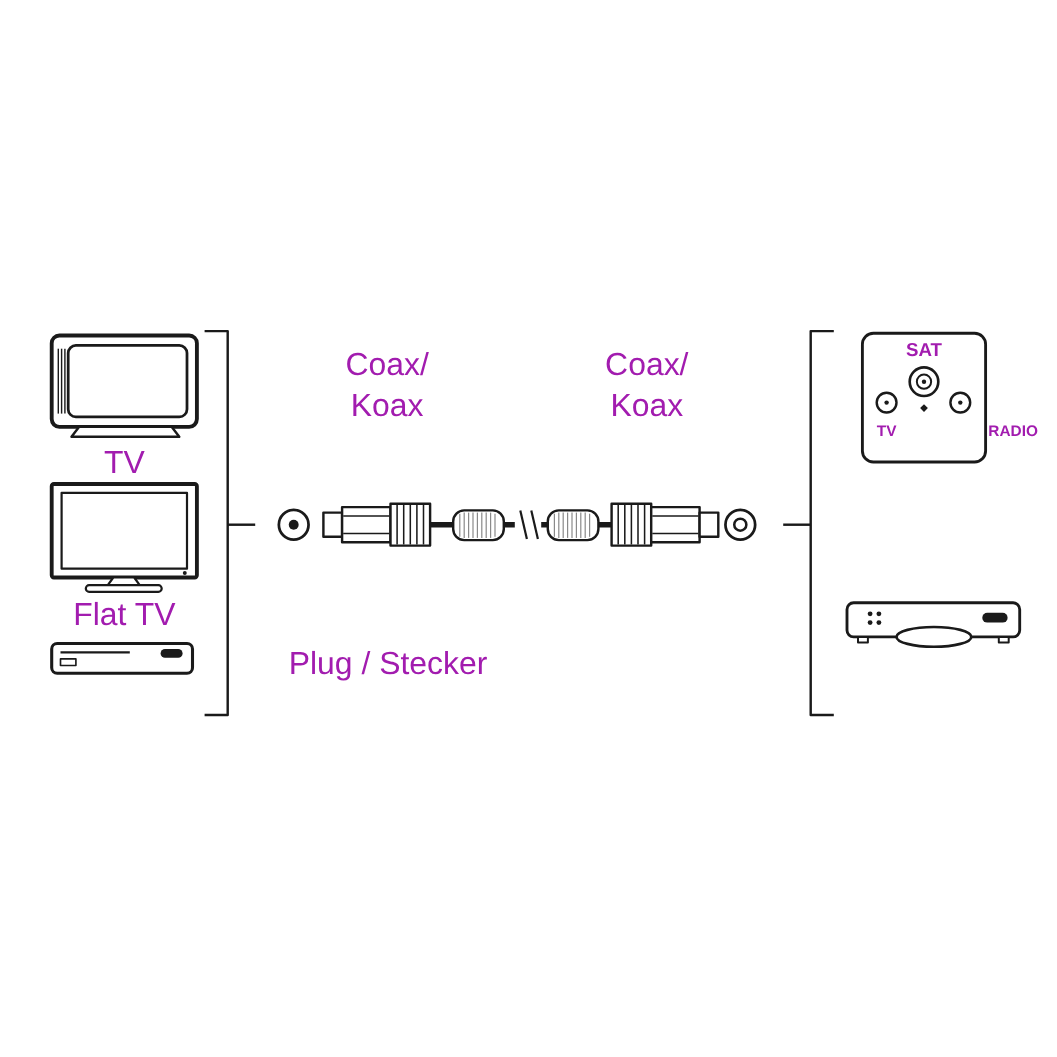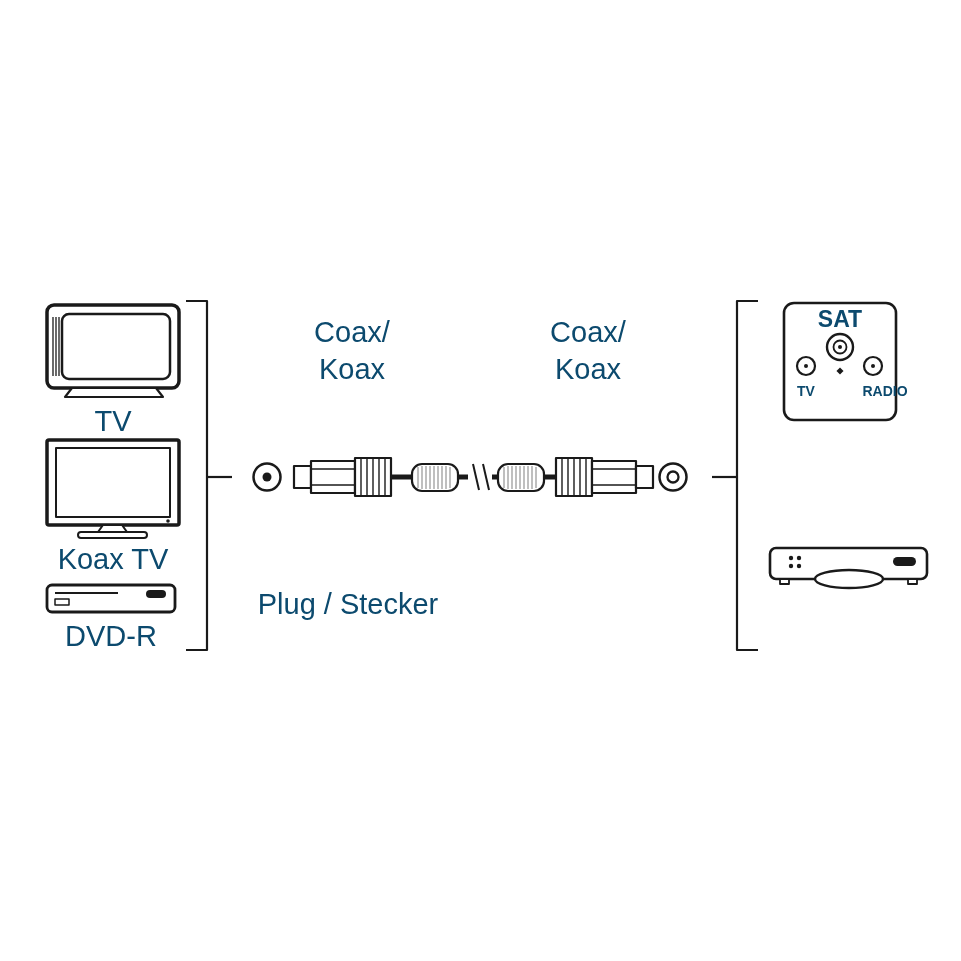--- a/index.html
+++ b/index.html
@@ -7,37 +7,37 @@
     width: 961px; height: 961px;
     background: #ffffff;
     font-family: "Liberation Sans", sans-serif;
     position: relative;
     overflow: hidden;
   }
   .canvas { position: absolute; left: 0; top: 0; width: 961px; height: 961px; }
   .art { position: absolute; left: 0; top: 0; }
   .label {
     position: absolute;
-    color: #0c4a6e;
+    color: #a21caf;
     font-size: 29px;
     line-height: 37px;
     text-align: center;
     white-space: nowrap;
   }
   .lbl-coax-left  { left: 292px; top: 314px; width: 120px; }
   .lbl-coax-right { left: 528px; top: 314px; width: 120px; }
-  .lbl-plug       { left: 253px; top: 586px; width: 190px; }
+  .lbl-plug       { left: 253px; top: 586px; width: 190px; text-align: right; }
   .lbl-socket     { left: 483px; top: 586px; width: 226px; }
   .lbl-tv         { left: 53px;  top: 403px; width: 120px; }
   .lbl-flattv     { left: 53px;  top: 541px; width: 120px; }
   .lbl-dvd        { left: 51px;  top: 618px; width: 120px; }
   .lbl-receiver   { left: 748px; top: 603px; width: 200px; }
-  .lbl-wp-sat   { left: 800px; top: 309px; width: 80px; font-size: 23px; font-weight: bold; line-height: 20px; }
+  .lbl-wp-sat   { left: 800px; top: 309px; width: 80px; font-size: 17px; font-weight: bold; line-height: 20px; }
   .lbl-wp-tv    { left: 786px; top: 383px; width: 40px; font-size: 14px; font-weight: bold; line-height: 17px; }
-  .lbl-wp-radio { left: 857px; top: 383px; width: 56px; font-size: 14px; font-weight: bold; line-height: 17px; }
+  .lbl-wp-radio { left: 893px; top: 383px; width: 56px; font-size: 14px; font-weight: bold; line-height: 17px; }
 </style>
 </head>
 <body>
 
 <div class="canvas">
 
   <svg class="art" width="961" height="961" viewBox="0 0 961 961" stroke="#1a1a1a" fill="none" stroke-linejoin="round" stroke-linecap="butt">
 
     <g>
       <rect x="47" y="305" width="132" height="83" rx="7" stroke-width="3.5"></rect>
@@ -177,23 +177,22 @@
   <div class="label lbl-coax-right">
     <div>Coax/</div>
     <div>Koax</div>
   </div>
 
   <div class="label lbl-plug">Plug / Stecker</div>
 
 
   <div class="label lbl-tv">TV</div>
 
-  <div class="label lbl-flattv">Koax TV</div>
+  <div class="label lbl-flattv">Flat TV</div>
 
-  <div class="label lbl-dvd">DVD-R</div>
 
 
   <div class="label lbl-wp-sat">SAT</div>
 
   <div class="label lbl-wp-tv">TV</div>
 
   <div class="label lbl-wp-radio">RADIO</div>
 
 </div>
 

